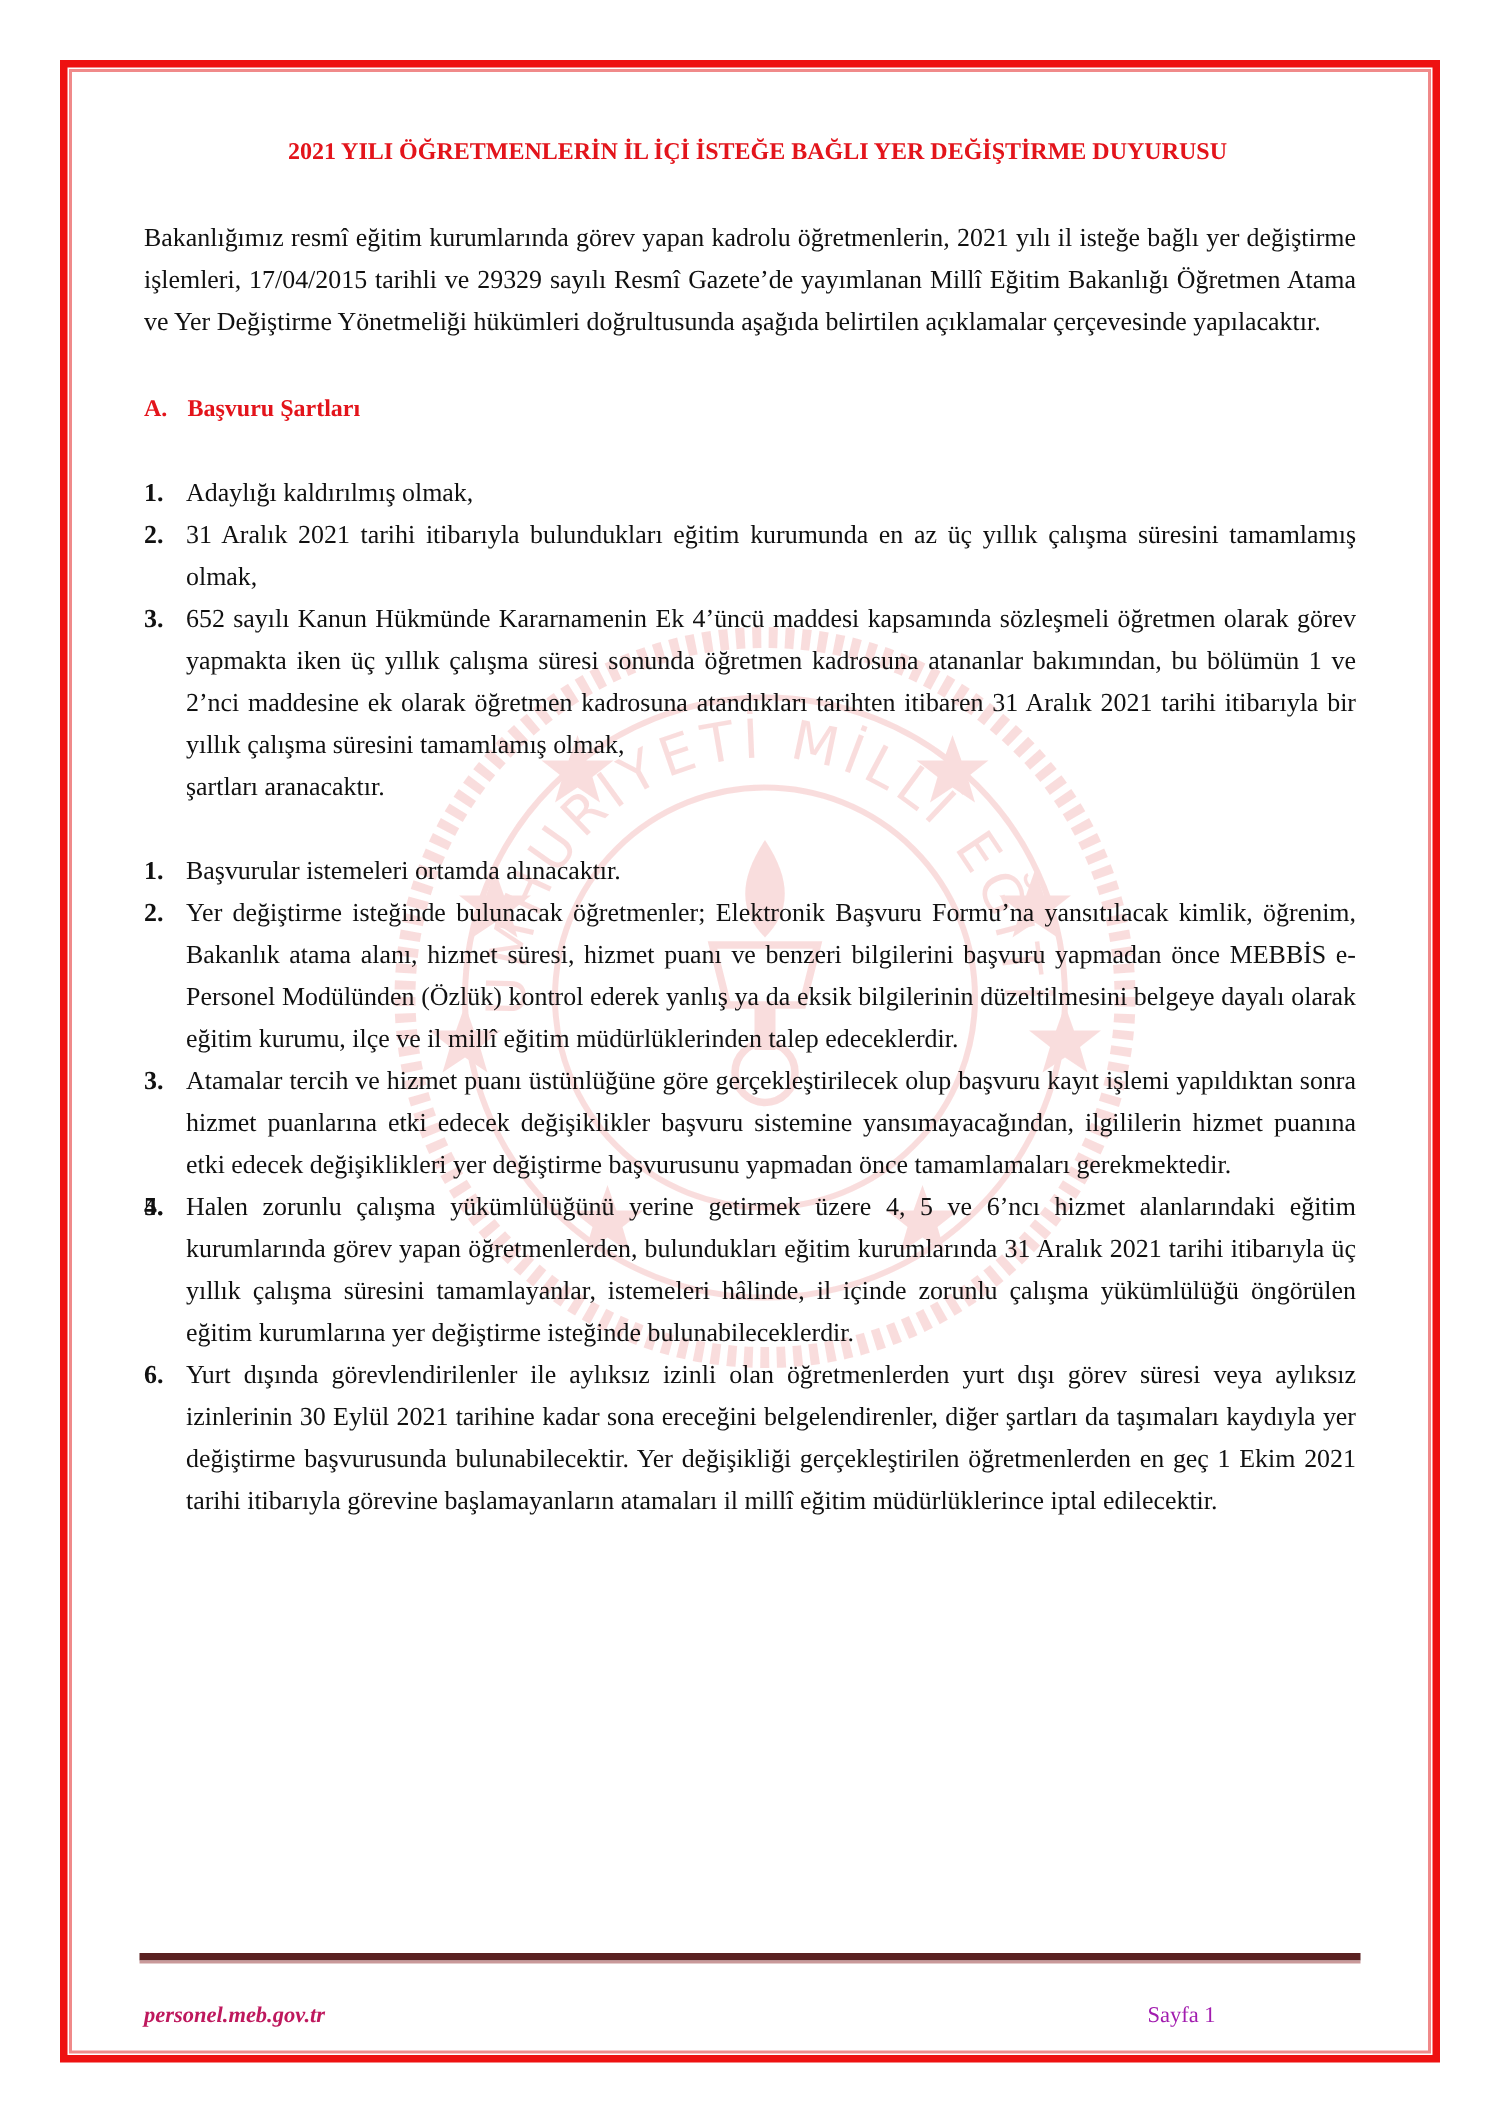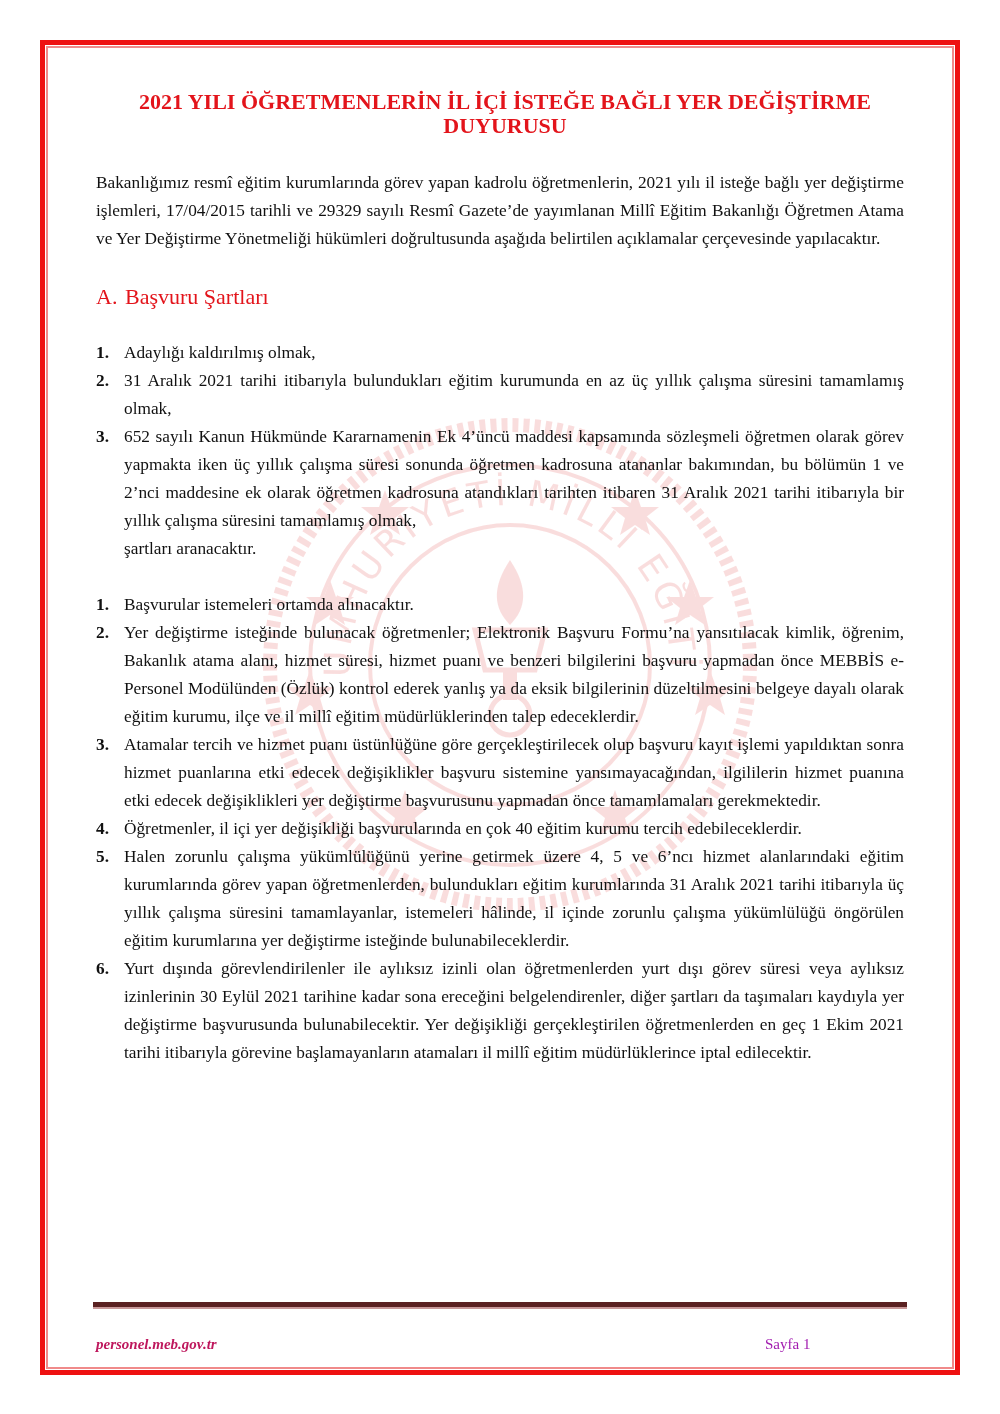--- a/index.html
+++ b/index.html
@@ -4,23 +4,23 @@
 <style>
   html, body { margin: 0; padding: 0; background: #ffffff; }
   body { width: 1000px; height: 1414px; position: relative; overflow: hidden;
          font-family: "Liberation Serif", "DejaVu Serif", serif; color: #111; }
   .page-border { position: absolute; left: 40px; top: 40px; width: 920px; height: 1335px;
                  box-sizing: border-box; border: 5px solid #ee1111; }
   .page-border-inner { position: absolute; left: 46px; top: 46px; width: 908px; height: 1323px;
                  box-sizing: border-box; border: 2px solid #f08a8a; }
   .watermark { position: absolute; left: 255px; top: 410px; width: 510px; height: 510px; opacity: 0.22; pointer-events: none; }
   .content { position: absolute; left: 96px; top: 90px; width: 808px; font-size: 17.3px; line-height: 28px; }
-  .doc-title { color: #e3141b; font-weight: bold; text-align: center; font-size: 22px; margin: 0; padding-left: 10px; line-height: 24px; }
+  .doc-title { color: #e3141b; font-weight: bold; text-align: center; font-size: 16px; margin: 0; padding-left: 10px; line-height: 24px; }
   .intro { text-align: justify; margin: 31px 0 0 0; }
-  .section-heading { color: #e3141b; font-weight: normal; margin: 30px 0 0 0; font-size: 22px; }
+  .section-heading { color: #e3141b; font-weight: bold; margin: 30px 0 0 0; font-size: 16px; }
   .section-heading .letter { display: inline-block; width: 29px; }
   ol.items { list-style: none; padding: 0; margin: 28px 0 0 0; }
   ol.items li { position: relative; padding-left: 28px; text-align: justify; }
   ol.items li .num { position: absolute; left: 0; top: 0; font-weight: bold; }
   .trailing { padding-left: 28px; }
   .footer-rule { position: absolute; left: 93px; top: 1302px; width: 814px; height: 5px; background: #5a2121; }
   .footer-rule-light { position: absolute; left: 93px; top: 1307px; width: 814px; height: 2px; background: #c9999a; }
   .footer-url { position: absolute; left: 96px; top: 1336px; color: #be185d; font-style: italic; font-weight: bold; font-size: 15px; }
   .footer-page { position: absolute; left: 765px; top: 1336px; color: #a21caf; font-size: 15px; }
 </style>
@@ -68,21 +68,21 @@
     <li><span class="num">1.</span><span>Adaylığı kaldırılmış olmak,</span></li>
     <li><span class="num">2.</span><span>31 Aralık 2021 tarihi itibarıyla bulundukları eğitim kurumunda en az üç yıllık çalışma süresini tamamlamış olmak,</span></li>
     <li><span class="num">3.</span><span>652 sayılı Kanun Hükmünde Kararnamenin Ek 4’üncü maddesi kapsamında sözleşmeli öğretmen olarak görev yapmakta iken üç yıllık çalışma süresi sonunda öğretmen kadrosuna atananlar bakımından, bu bölümün 1 ve 2’nci maddesine ek olarak öğretmen kadrosuna atandıkları tarihten itibaren 31 Aralık 2021 tarihi itibarıyla bir yıllık çalışma süresini tamamlamış olmak,</span></li>
   </ol>
   <div class="trailing">şartları aranacaktır.</div>
 
   <ol class="items">
     <li><span class="num">1.</span><span>Başvurular istemeleri ortamda alınacaktır.</span></li>
     <li><span class="num">2.</span><span>Yer değiştirme isteğinde bulunacak öğretmenler; Elektronik Başvuru Formu’na yansıtılacak kimlik, öğrenim, Bakanlık atama alanı, hizmet süresi, hizmet puanı ve benzeri bilgilerini başvuru yapmadan önce MEBBİS e-Personel Modülünden (Özlük) kontrol ederek yanlış ya da eksik bilgilerinin düzeltilmesini belgeye dayalı olarak eğitim kurumu, ilçe ve il millî eğitim müdürlüklerinden talep edeceklerdir.</span></li>
     <li><span class="num">3.</span><span>Atamalar tercih ve hizmet puanı üstünlüğüne göre gerçekleştirilecek olup başvuru kayıt işlemi yapıldıktan sonra hizmet puanlarına etki edecek değişiklikler başvuru sistemine yansımayacağından, ilgililerin hizmet puanına etki edecek değişiklikleri yer değiştirme başvurusunu yapmadan önce tamamlamaları gerekmektedir.</span></li>
-    <li><span class="num">4.</span><span>Öğretmenler, il içi yer değişikliği başvurularında en çok 40 eğitim kurumu tercih edebileceklerdir.</span></li>
+    <li><span class="num">4.</span></li>
     <li><span class="num">5.</span><span>Halen zorunlu çalışma yükümlülüğünü yerine getirmek üzere 4, 5 ve 6’ncı hizmet alanlarındaki eğitim kurumlarında görev yapan öğretmenlerden, bulundukları eğitim kurumlarında 31 Aralık 2021 tarihi itibarıyla üç yıllık çalışma süresini tamamlayanlar,  istemeleri hâlinde, il içinde zorunlu çalışma yükümlülüğü öngörülen eğitim kurumlarına yer değiştirme isteğinde bulunabileceklerdir.</span></li>
     <li><span class="num">6.</span><span>Yurt dışında görevlendirilenler ile aylıksız izinli olan öğretmenlerden yurt dışı görev süresi veya aylıksız izinlerinin 30 Eylül 2021 tarihine kadar sona ereceğini belgelendirenler, diğer şartları da taşımaları kaydıyla yer değiştirme başvurusunda bulunabilecektir. Yer değişikliği gerçekleştirilen öğretmenlerden en geç 1 Ekim 2021 tarihi itibarıyla görevine başlamayanların atamaları il millî eğitim müdürlüklerince iptal edilecektir.</span></li>
   </ol>
 </div>
 
 <div class="footer-rule"></div>
 <div class="footer-rule-light"></div>
 <a class="footer-url">personel.meb.gov.tr</a>
 <div class="footer-page">Sayfa 1</div>
 

